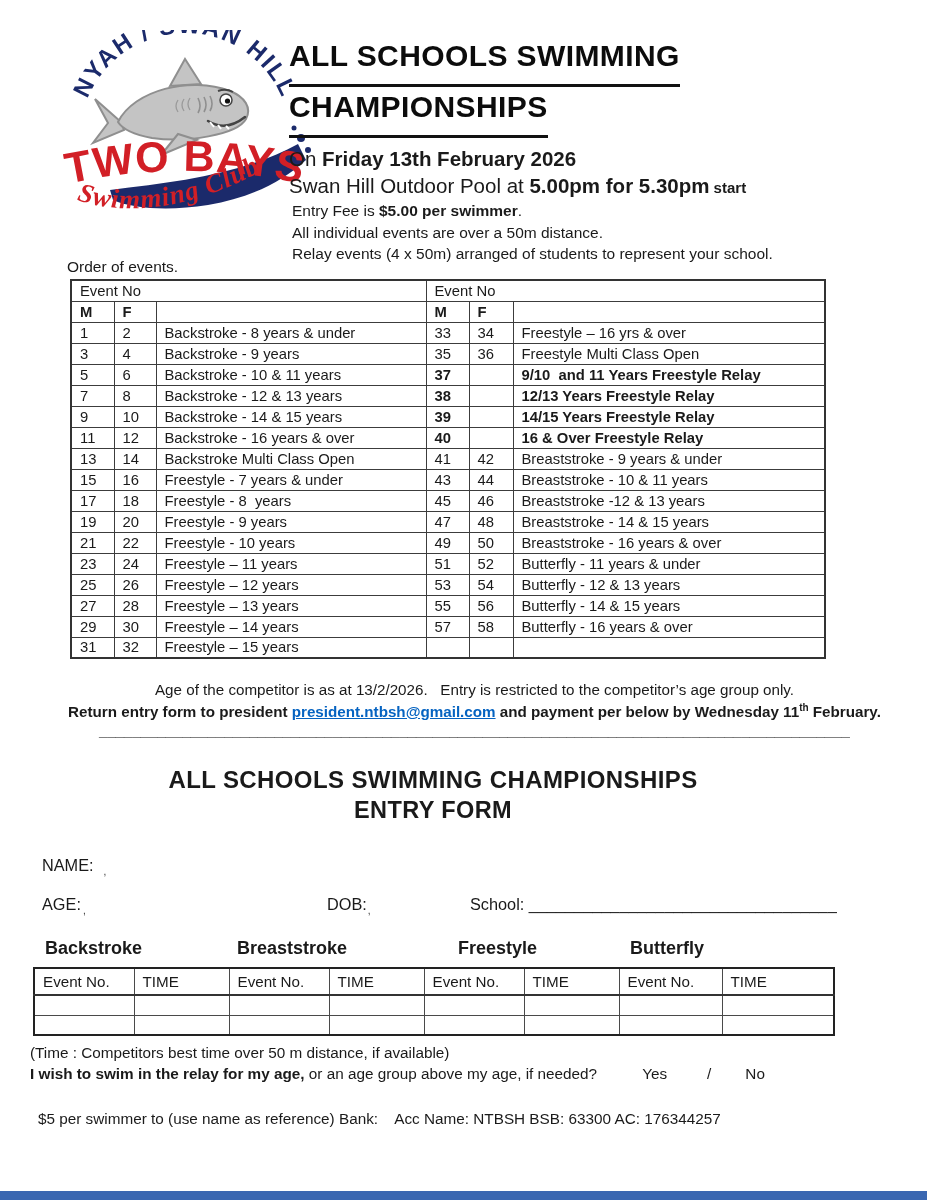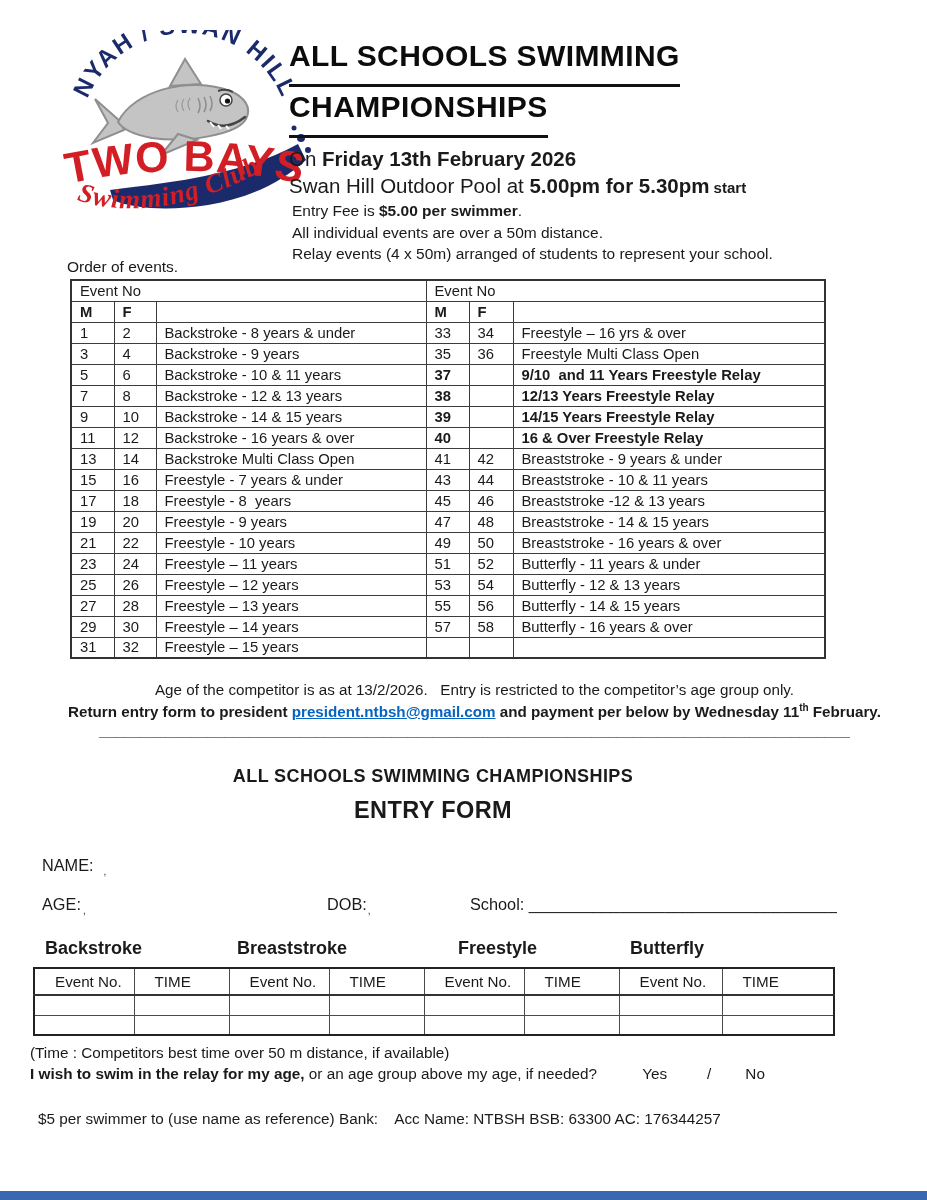--- a/index.html
+++ b/index.html
@@ -43,34 +43,34 @@
 
   
   .center-block { position:absolute; left:11px; width:927px; text-align:center; }
   .age-note { top:681px; font-size:15.2px; white-space:pre; }
   .return-line { top:702px; font-size:15.2px; font-weight:bold; }
   .return-line a { color:#0563c1; text-decoration:underline; }
   .return-line sup { font-size:10px; }
   .divider { top:722px; font-size:15px; font-weight:bold; letter-spacing:0; white-space:nowrap; overflow:hidden; }
 
   .form-titles { position:absolute; left:33px; width:800px; text-align:center; }
-  .form-title1 { top:766px; font-size:18px; font-weight:bold; letter-spacing:.4px; }
+  .form-title1 { top:766px; font-size:24px; font-weight:bold; letter-spacing:.4px; }
   .form-title2 { top:797px; font-size:23.5px; font-weight:bold; letter-spacing:.4px;text-align:center; }
 
   
   .field { position:absolute; font-size:16.3px; }
   .tiny-mark { font-size:10px; color:#333; vertical-align:-4px; margin-left:10px; }
 
   
   .stroke-h { position:absolute; top:938px; font-size:18px; font-weight:bold; }
 
   
   .times-table { position:absolute; left:33px; top:967px; border-collapse:collapse; table-layout:fixed; }
   .times-table td {
-    border:1px solid #4a4a4a; font-size:15.2px; padding:0 0 0 20px;
+    border:1px solid #4a4a4a; font-size:15.2px; padding:0 0 0 8px;
     vertical-align:middle; overflow:hidden;
   }
   .times-table { border:2px solid #222; }
   .times-table tr.hdr td { height:27px; border-bottom:2px solid #333; }
   .times-table tr.empty td { height:20px; }
 
   
   .time-note { position:absolute; left:30px; top:1044px; font-size:15.3px; }
   .relay-line { position:absolute; left:30px; top:1065px; font-size:15.3px; }
   .relay-line .gap1 { margin-left:45px; }

